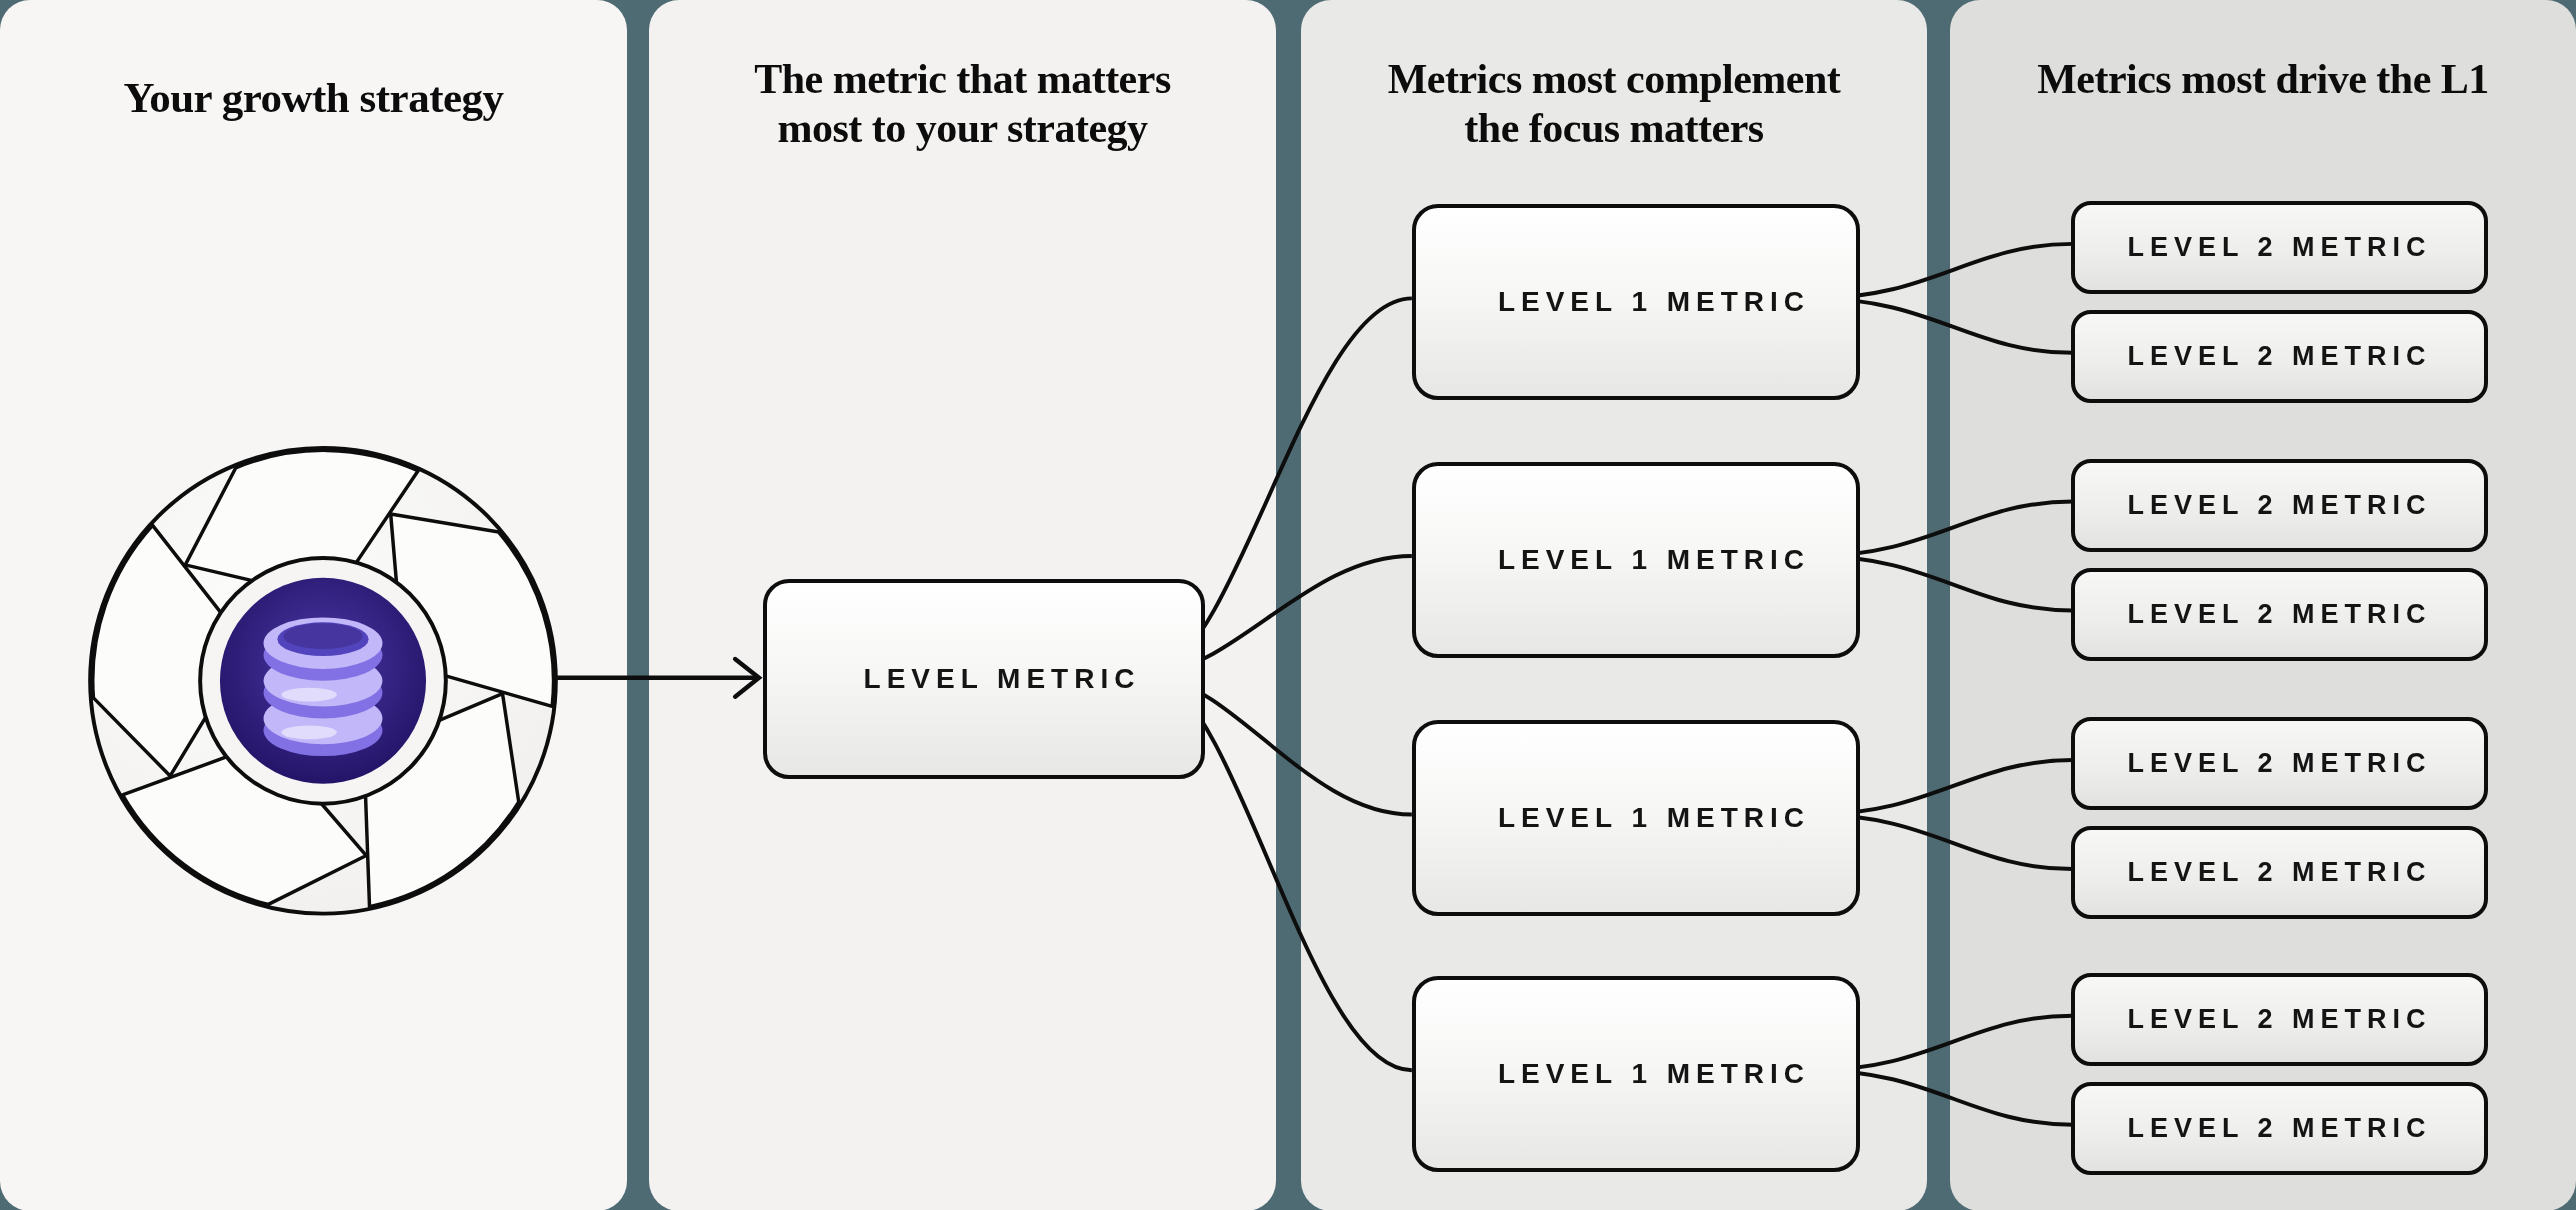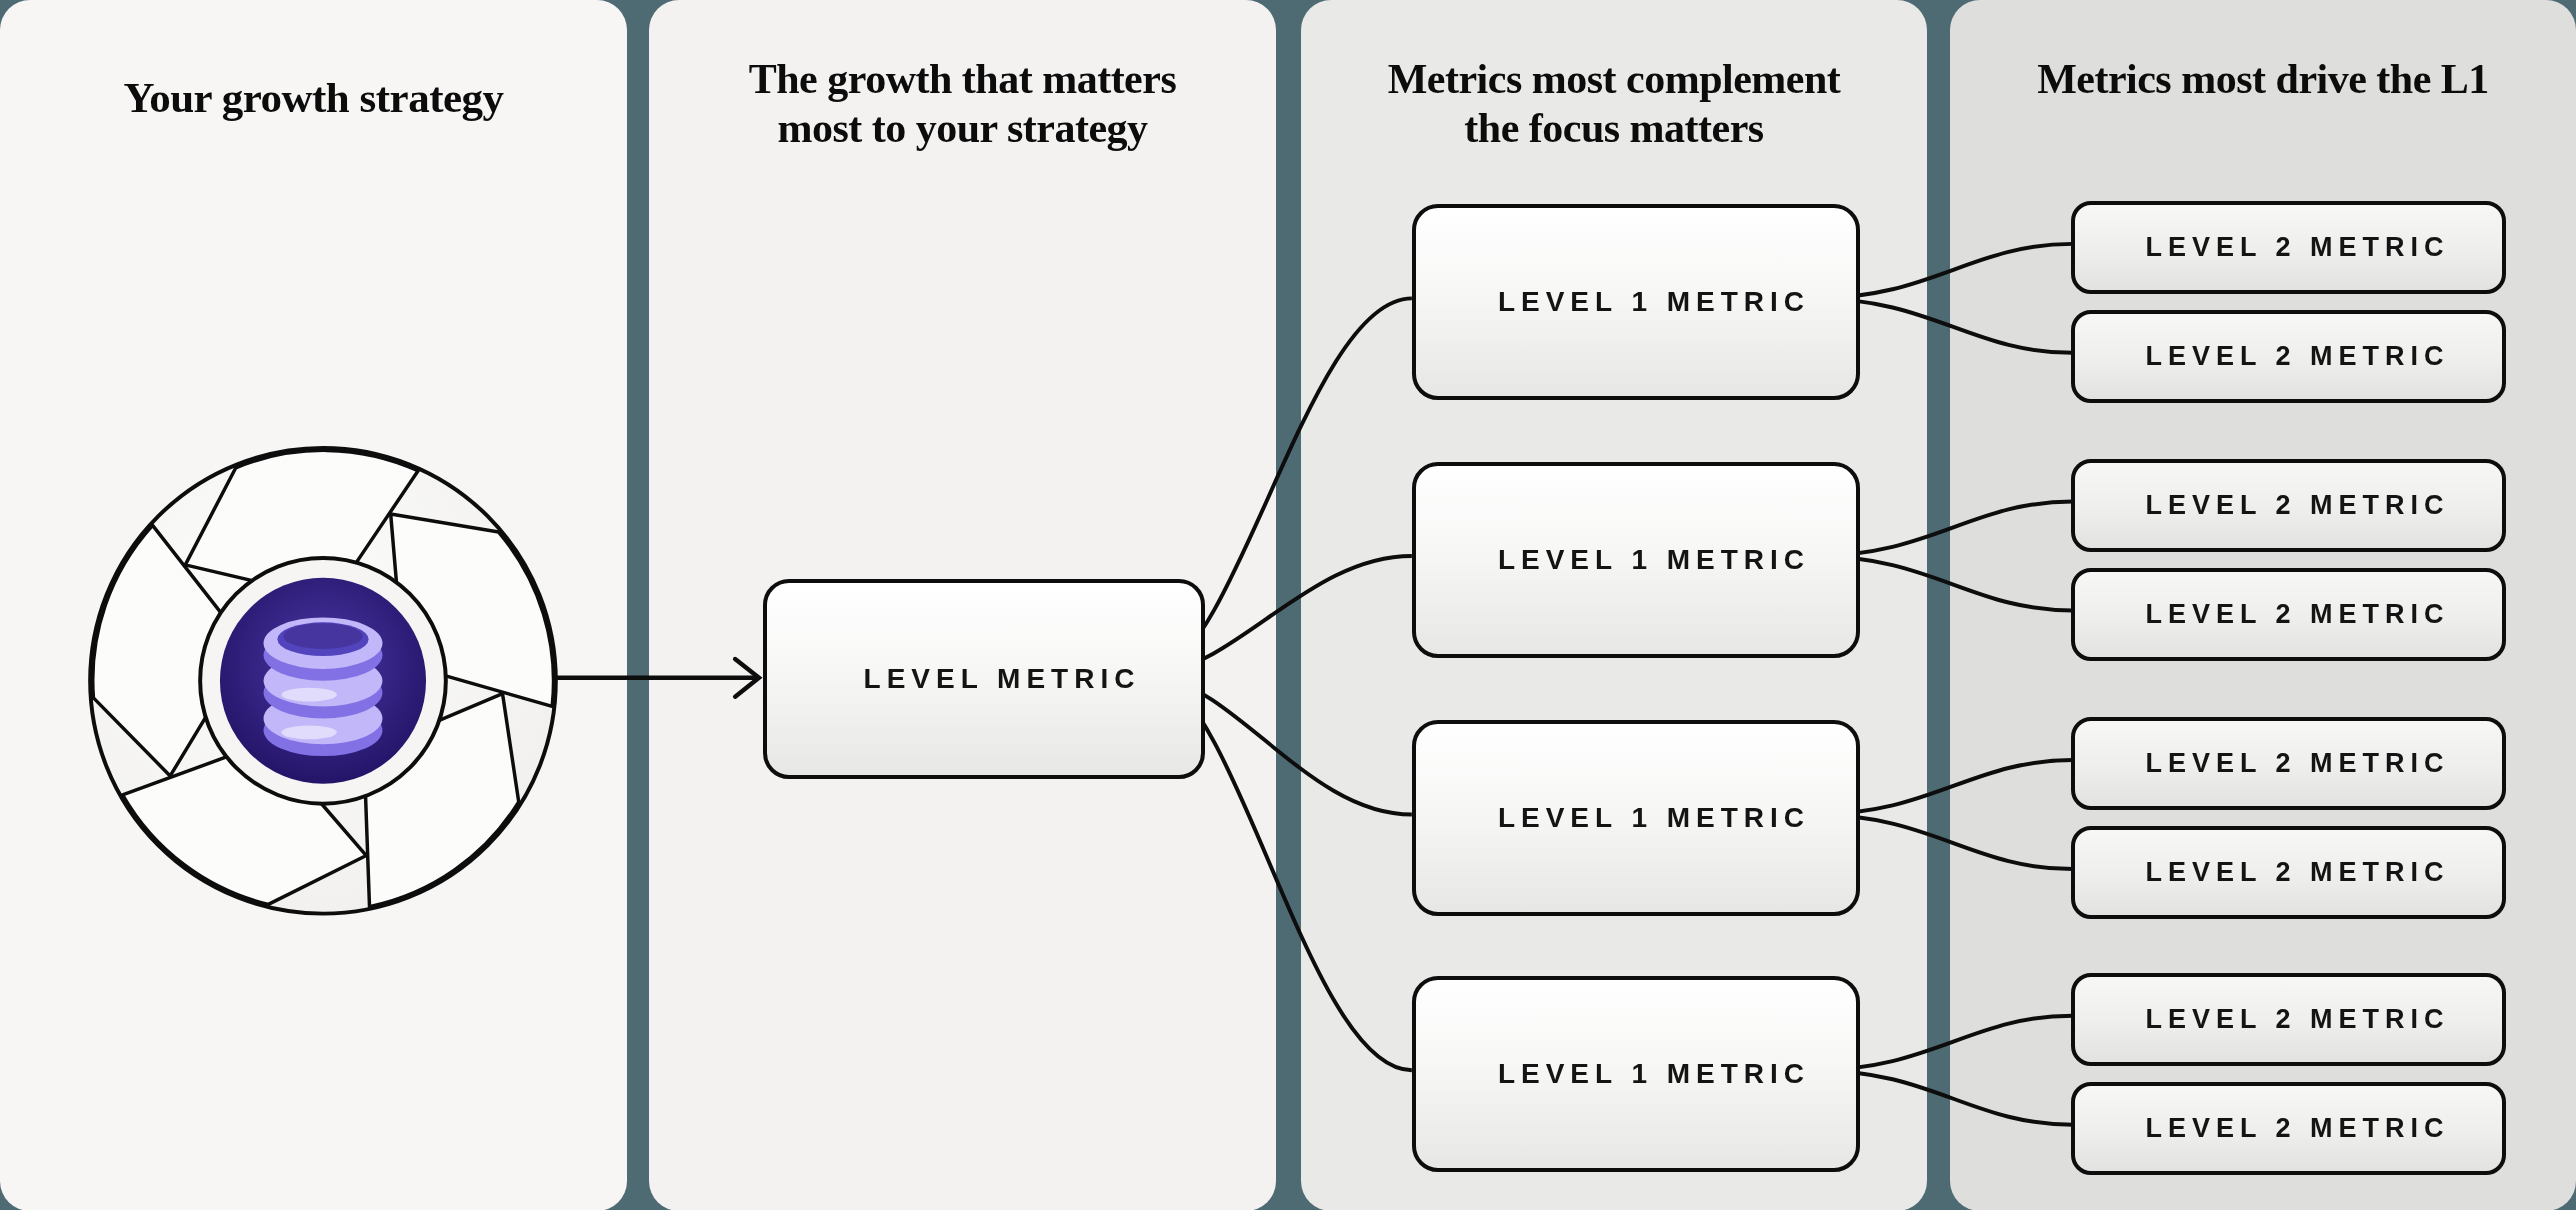--- a/index.html
+++ b/index.html
@@ -20,36 +20,36 @@
   .overlay{position:absolute;left:0;top:0;z-index:2;}
 
   .node{position:absolute;z-index:3;display:flex;align-items:center;justify-content:center;
         border:4px solid #0d0d0d;color:#141414;font-weight:700;font-size:28px;
         letter-spacing:6px;white-space:nowrap;text-align:center;}
   .node.big{border-radius:26px;background:linear-gradient(180deg,#ffffff 0%,#f7f7f6 45%,#e7e7e5 100%);padding-left:36px;}
   .node.small{border-radius:20px;background:linear-gradient(180deg,#f7f7f6 0%,#eeeeec 55%,#e2e2e0 100%);}
 
   .node.focus{left:763px;top:579px;width:398px;height:192px;}
   .node.l1{left:1412px;width:404px;height:188px;}
-  .node.l2{left:2071px;width:409px;height:85px;font-size:27px;padding-left:18px;}
+  .node.l2{left:2071px;width:409px;height:85px;font-size:27px;}
 </style>
 </head>
 <body>
 
 <div class="canvas">
 
   <section class="panel p1">
     <div class="panel-title">
       <div>Your growth strategy</div>
     </div>
   </section>
 
   <section class="panel p2">
     <div class="panel-title">
-      <div>The growth that matters</div>
+      <div>The metric that matters</div>
       <div>most to your strategy</div>
     </div>
   </section>
 
   <section class="panel p3">
     <div class="panel-title">
       <div>Metrics most complement</div>
       <div>the focus matters</div>
     </div>
   </section>

